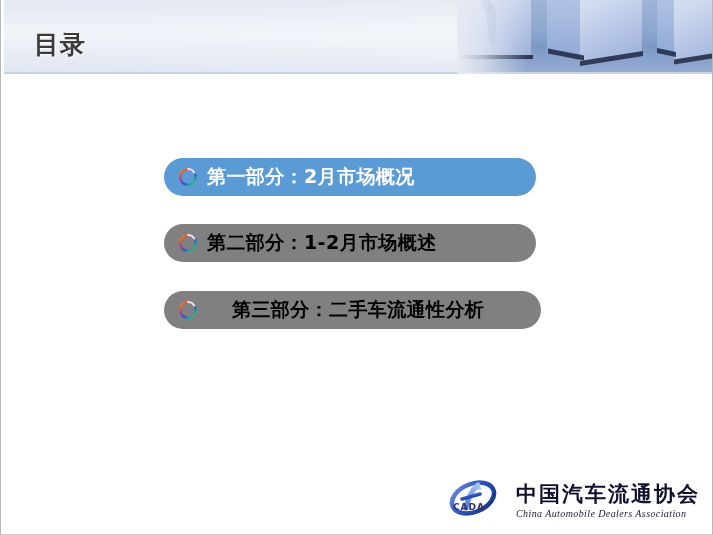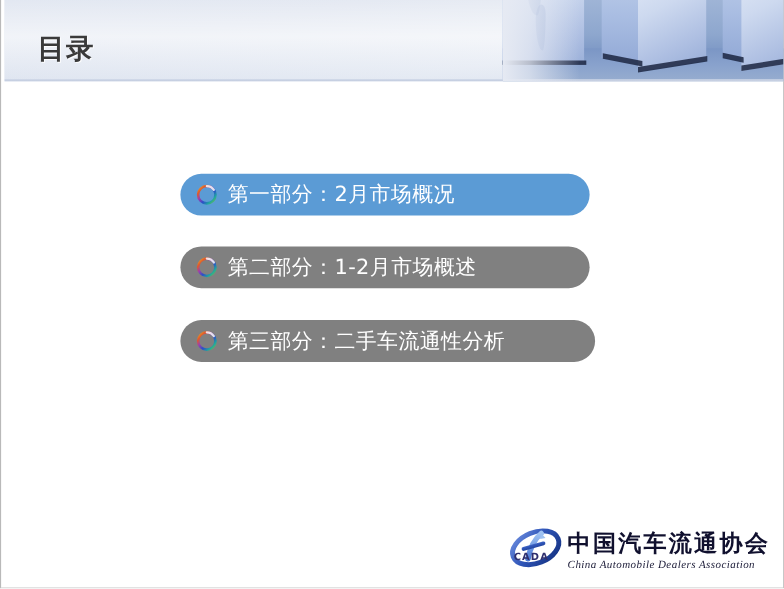--- a/index.html
+++ b/index.html
@@ -135,23 +135,24 @@
   .menu-item.gray {
     background: #808080;
   }
   .menu-label {
     font-size: 19px;
     color: #ffffff;
     margin-left: 8px;
     letter-spacing: 0.4px;
     white-space: nowrap;
     font-family: "DejaVu Sans", "Liberation Sans", sans-serif;
+    font-weight: bold;
   }
   .menu-item.gray .menu-label {
-    color: #ffffff;
+    color: #000000;
   }
   .ring-icon {
     width: 22px;
     height: 22px;
     flex: 0 0 22px;
     display: block;
   }
 
   
   #logo {
@@ -172,21 +173,21 @@
     position: absolute;
     left: 5px;
     bottom: 12px;
     font-size: 9px;
     font-weight: bold;
     letter-spacing: 1px;
     color: #2f2f6e;
     font-family: "DejaVu Sans", sans-serif;
   }
   #logo-text {
-    margin-left: 4px;
+    margin-left: 18px;
     display: flex;
     flex-direction: column;
     justify-content: center;
   }
   #logo-cn {
     font-size: 21px;
     font-weight: bold;
     color: #10102e;
     letter-spacing: 2px;
     line-height: 1.05;
@@ -274,21 +275,21 @@
             <stop offset="80%" stop-color="#1fa5a0"></stop>
             <stop offset="100%" stop-color="#7ec13c"></stop>
           </linearGradient>
         </defs>
         <circle cx="12" cy="12" r="8.6" fill="none" stroke="url(#rg2)" stroke-width="2.6"></circle>
         <path d="M12 3.4 A8.6 8.6 0 0 1 19 7.2" fill="none" stroke="#f2f2f2" stroke-width="2.2" stroke-linecap="round" opacity=".9"></path>
       </svg>
       <span class="menu-label">第二部分：1-2月市场概述</span>
     </div>
 
-    <div class="menu-item gray" style="left:163px;top:291px;width:377px;height:38px;">
+    <div class="menu-item gray" style="left:163px;top:291px;width:377px;height:38px;gap:25px;">
       <svg class="ring-icon" viewBox="0 0 24 24">
         <defs>
           <linearGradient id="rg3" x1="0" y1="0" x2="1" y2="1">
             <stop offset="0%" stop-color="#e8b12a"></stop>
             <stop offset="20%" stop-color="#e05b2a"></stop>
             <stop offset="40%" stop-color="#9b3fb0"></stop>
             <stop offset="60%" stop-color="#2b4fc9"></stop>
             <stop offset="80%" stop-color="#1fa5a0"></stop>
             <stop offset="100%" stop-color="#7ec13c"></stop>
           </linearGradient>

